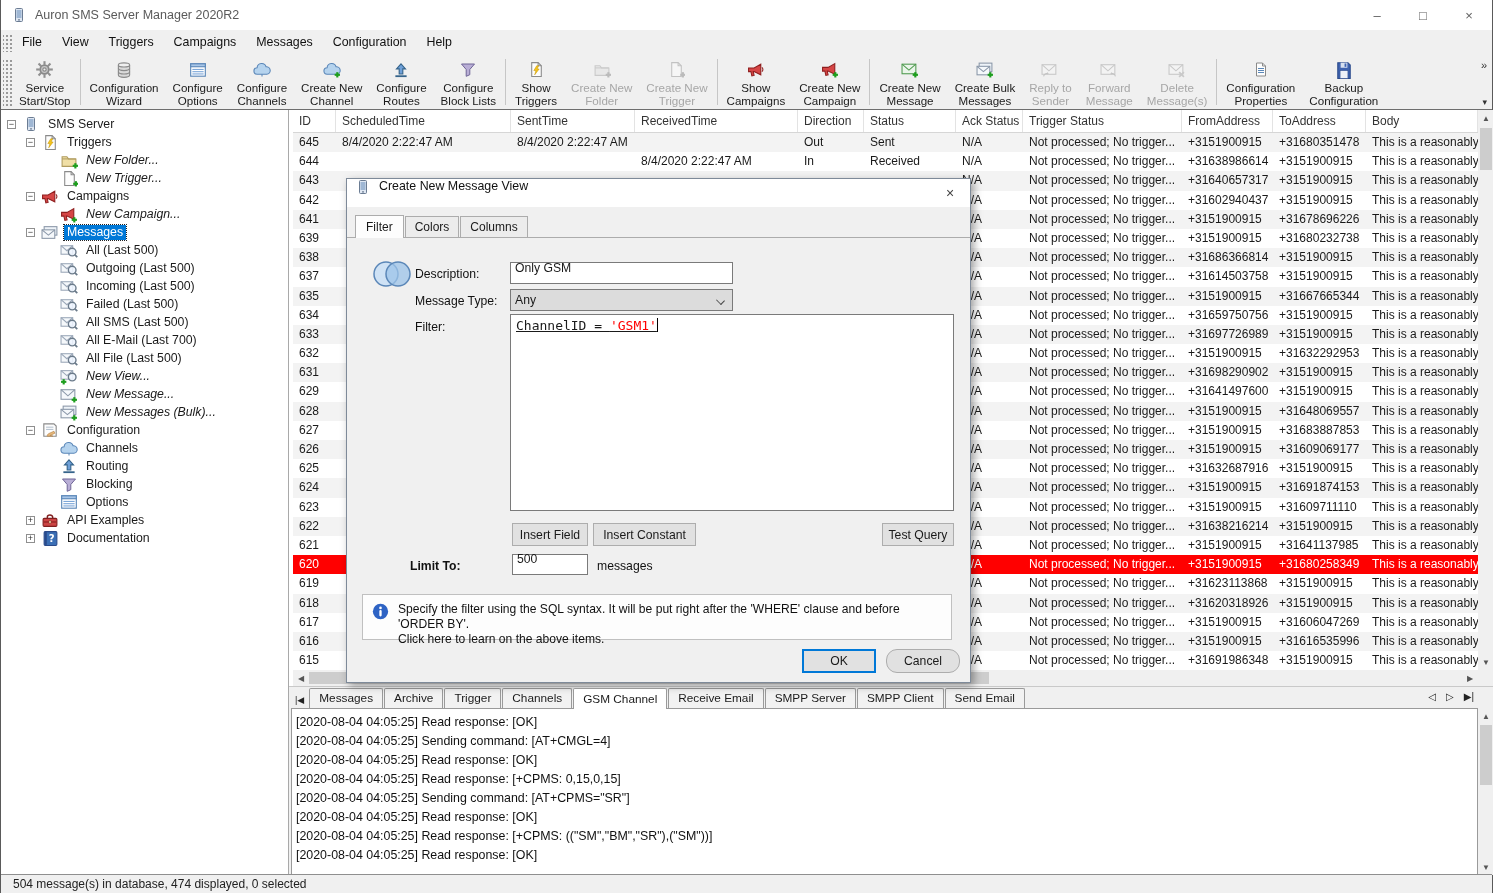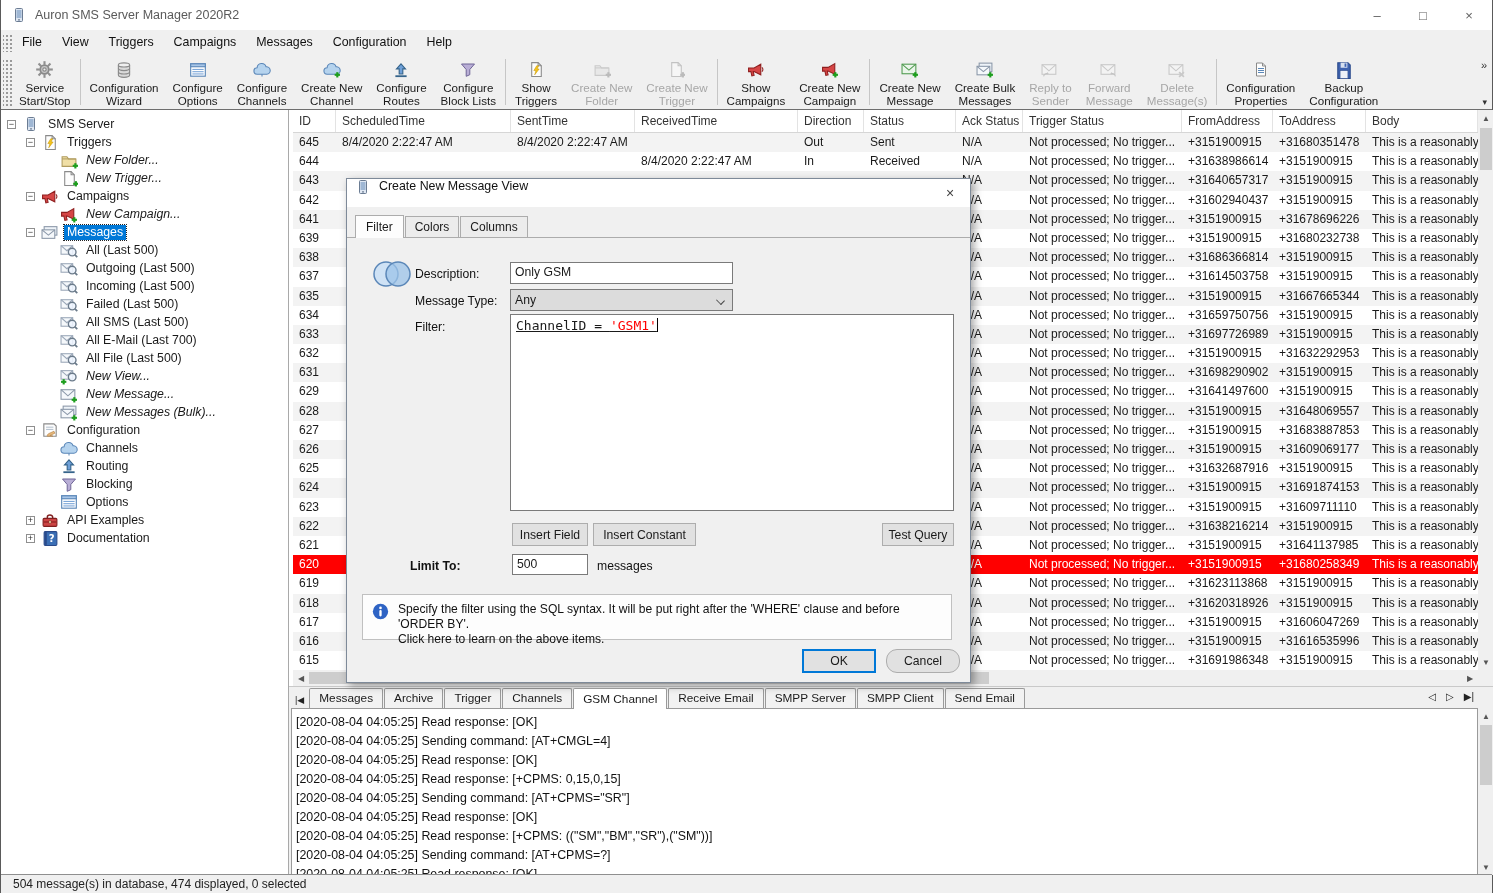--- a/index.html
+++ b/index.html
@@ -76,21 +76,21 @@
   .dialog { position:absolute; left:345px; top:178px; width:625px; height:505px; background:#f0f0f0; border:1px solid #7e8a99; box-shadow:3px 3px 8px rgba(0,0,0,.35); }
   .dlg-title { position:absolute; left:0; top:0; width:100%; height:28px; background:#fff; display:flex; align-items:flex-start; }
   .dlg-title .app-icon { margin-left:8px; }
   .dlg-title .txt { margin-left:8px; font-size:12.4px; color:#111; }
   .dlg-close { position:absolute; right:0; top:0; width:40px; height:28px; display:flex; align-items:center; justify-content:center; font-size:14px; color:#444; }
   .dlg-tabs { position:absolute; left:8px; top:36px; display:flex; align-items:flex-end; height:22px; }
   .dlg-tab { border:1px solid #acacac; border-bottom:none; padding:3px 9px; font-size:12px; background:#ececec; margin-right:1px; position:relative; }
   .dlg-tab.active { background:#fdfdfd; padding:4px 10px; z-index:2; margin-bottom:-1px; }
   .dlg-tabline { position:absolute; left:0; top:58px; width:100%; border-top:1px solid #acacac; }
   .dlg-label { position:absolute; font-size:12.2px; color:#111; }
-  .dlg-input { position:absolute; background:#fff; border:1px solid #7a7a7a; font-size:12.2px; padding:2px 4px; display:flex; align-items:flex-start; }
+  .dlg-input { position:absolute; background:#fff; border:1px solid #7a7a7a; font-size:12.2px; padding:8px 4px; display:flex; align-items:flex-end; }
   .dlg-combo { position:absolute; background:#dcdcdc; border:1px solid #7a7a7a; font-size:12.2px; padding:2px 4px; display:flex; align-items:center; }
   .combo-chevron { position:absolute; right:8px; top:7px; width:7px; height:7px; border-right:1.4px solid #444; border-bottom:1.4px solid #444; transform:rotate(45deg) scaleY(.8); }
   .dlg-textarea { position:absolute; background:#fff; border:1px solid #7a7a7a; font-family:"DejaVu Sans Mono", monospace; font-size:13px; padding:3px 5px;text-decoration:underline; }
   .lit-red { color:#ff0000; }
   .caret { display:inline-block; width:1px; height:14px; background:#000; vertical-align:-2px; }
   .dlg-btn { position:absolute; background:#e1e1e1; border:1px solid #adadad; font-size:12.2px; display:flex; align-items:center; justify-content:center; }
   .dlg-btn.default { border:2px solid #0078d7; }
   .info-box { position:absolute; left:15px; top:415px; width:590px; height:46px; background:#fdfdfd; border:1px solid #c0c0c0; display:flex; padding:7px 8px 0 9px; }
   .info-icon { flex:0 0 17px; margin-right:9px; margin-top:1px; }
   .info-text { font-size:12.1px; line-height:15px; color:#111; }
@@ -1103,21 +1103,20 @@
       <span>▶|</span>
     </div>
     <div class="log" id="log-lines">
         <div class="log-line">[2020-08-04 04:05:25] Read response: [OK]</div>
         <div class="log-line">[2020-08-04 04:05:25] Sending command: [AT+CMGL=4]</div>
         <div class="log-line">[2020-08-04 04:05:25] Read response: [OK]</div>
         <div class="log-line">[2020-08-04 04:05:25] Read response: [+CPMS: 0,15,0,15]</div>
         <div class="log-line">[2020-08-04 04:05:25] Sending command: [AT+CPMS="SR"]</div>
         <div class="log-line">[2020-08-04 04:05:25] Read response: [OK]</div>
         <div class="log-line">[2020-08-04 04:05:25] Read response: [+CPMS: (("SM","BM","SR"),("SM"))]</div>
-        <div class="log-line">[2020-08-04 04:05:25] Sending command: [AT+CPMS=?]</div>
         <div class="log-line">[2020-08-04 04:05:25] Read response: [OK]</div>
       </div>
     <div class="sb-v" style="right:0; top:21px; height:167px;">
       <span class="sb-btn" style="top:0; right:0;">▲</span>
       <span class="sb-thumb-v" style="top:17px; height:60px;"></span>
       <span class="sb-btn" style="bottom:0; right:0;">▼</span>
     </div>
   </div>
 
   <div class="statusbar">

